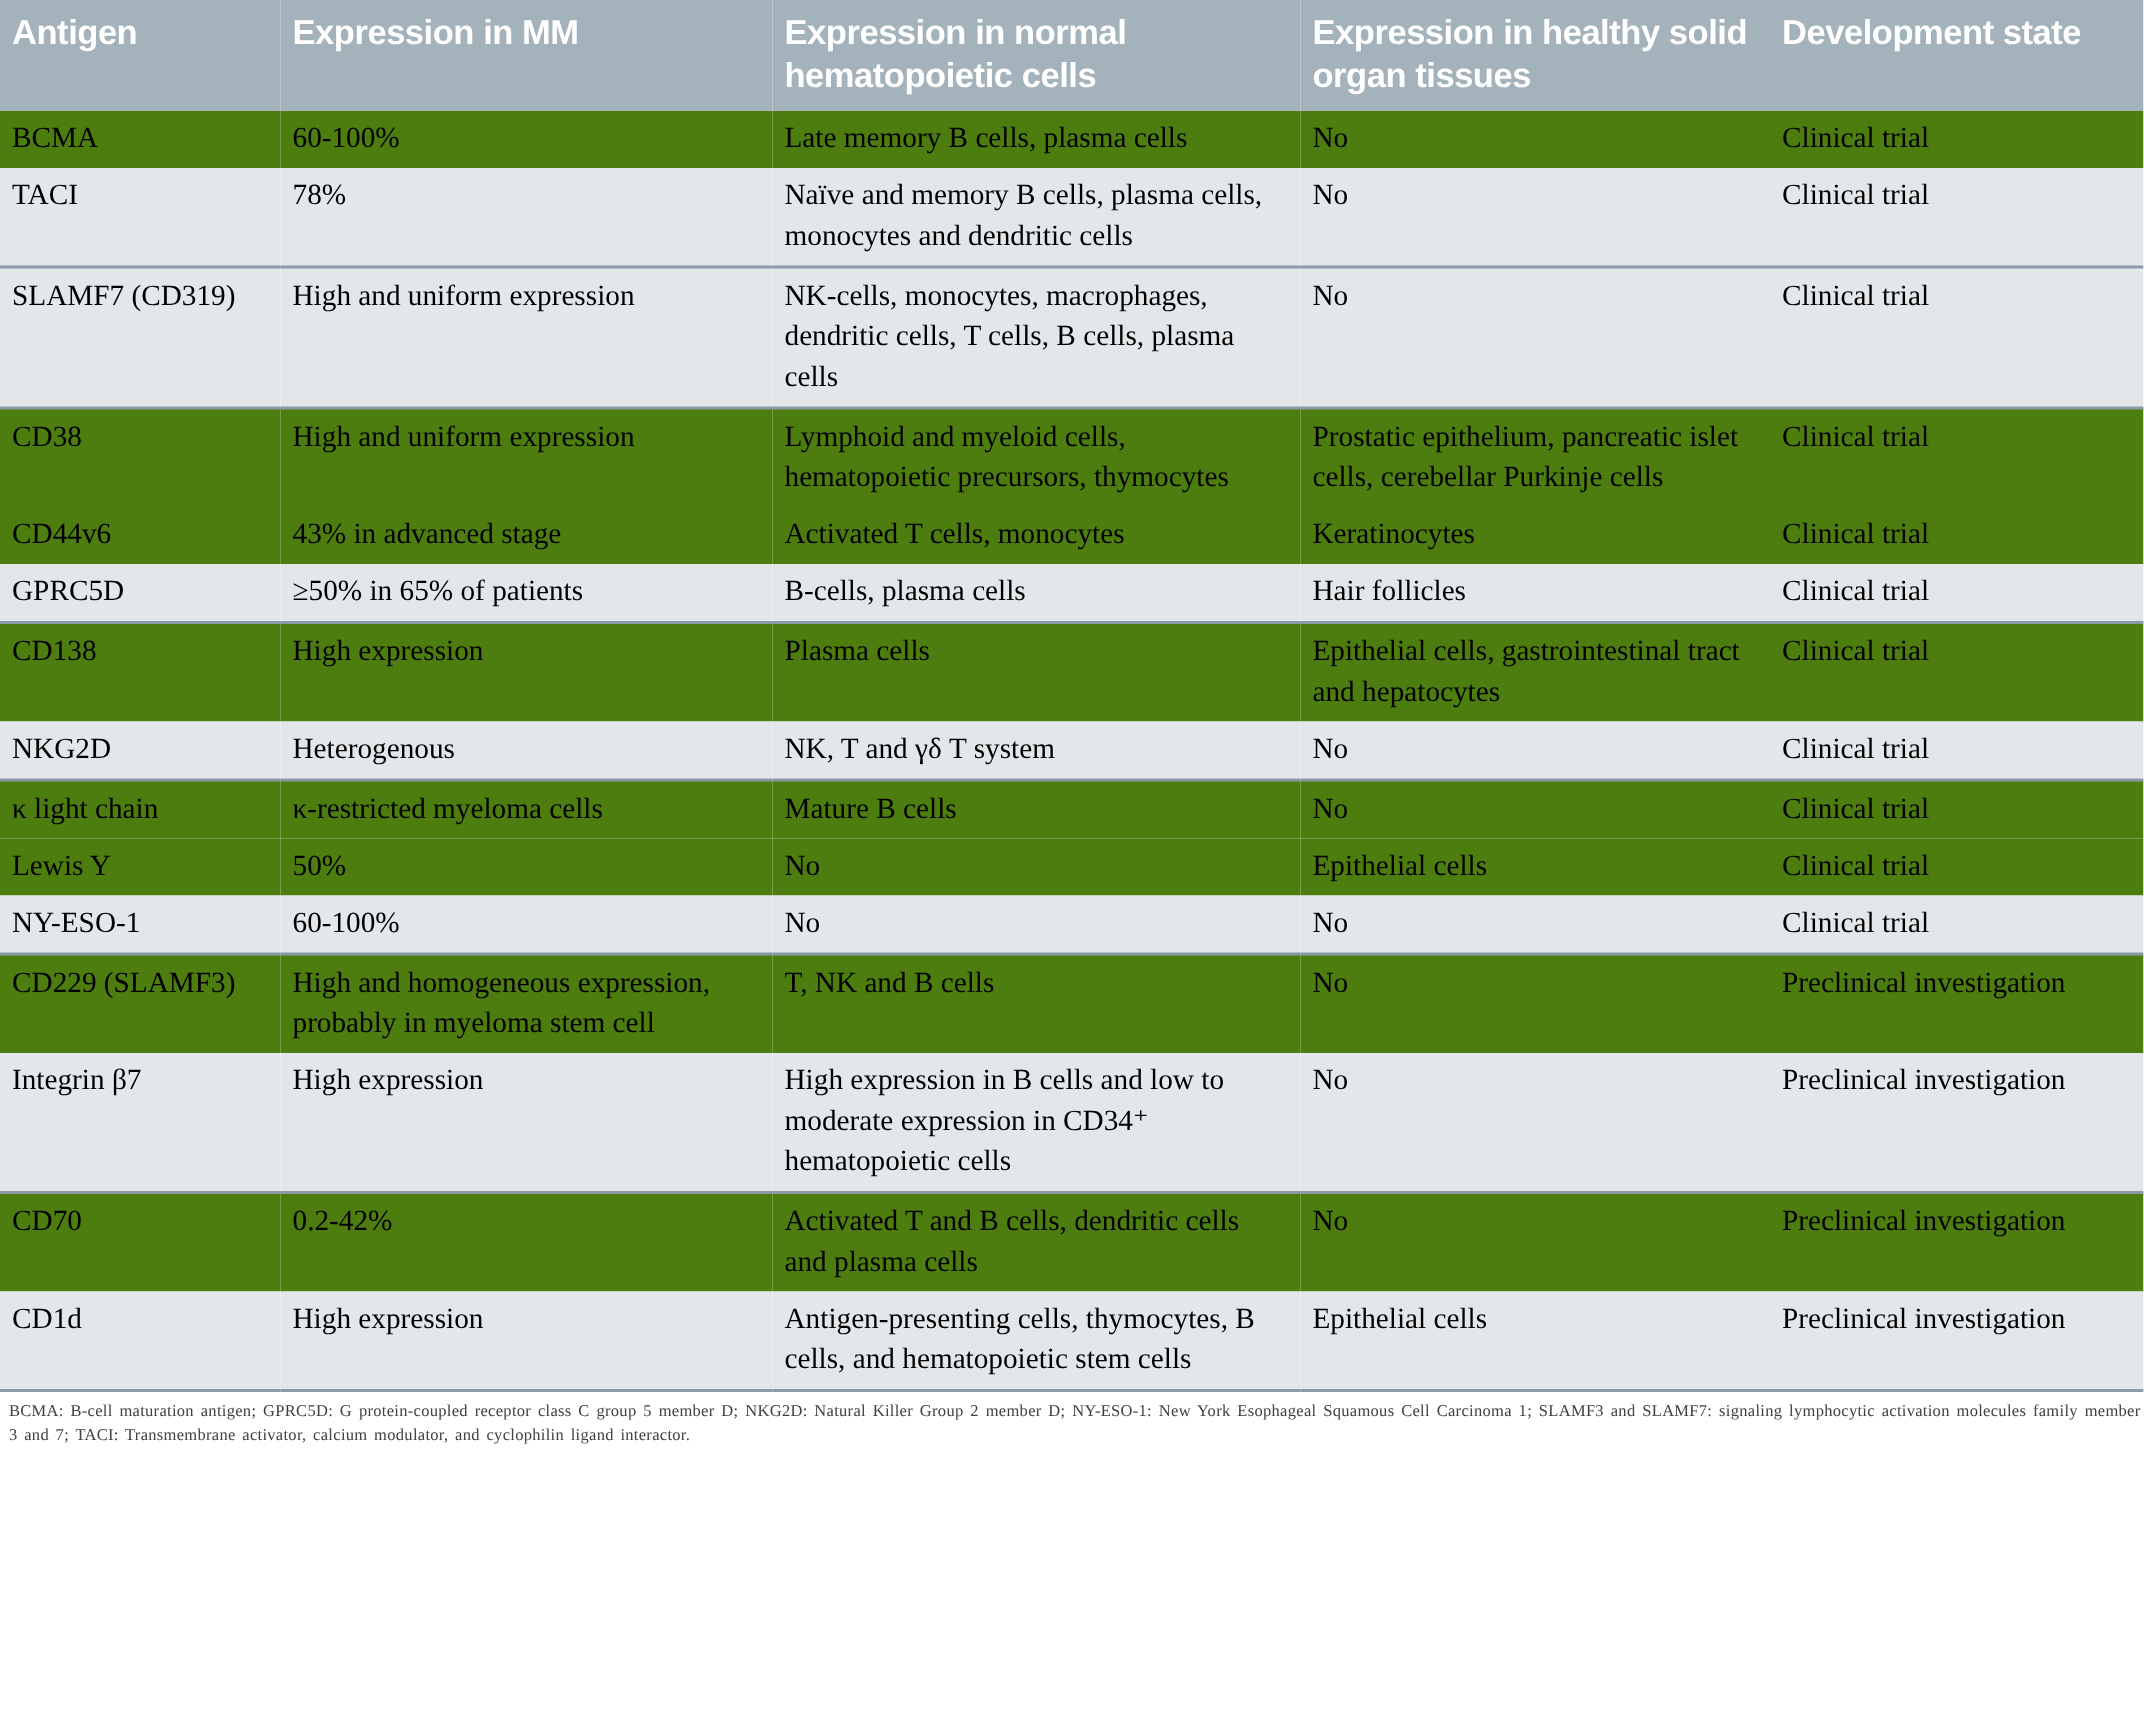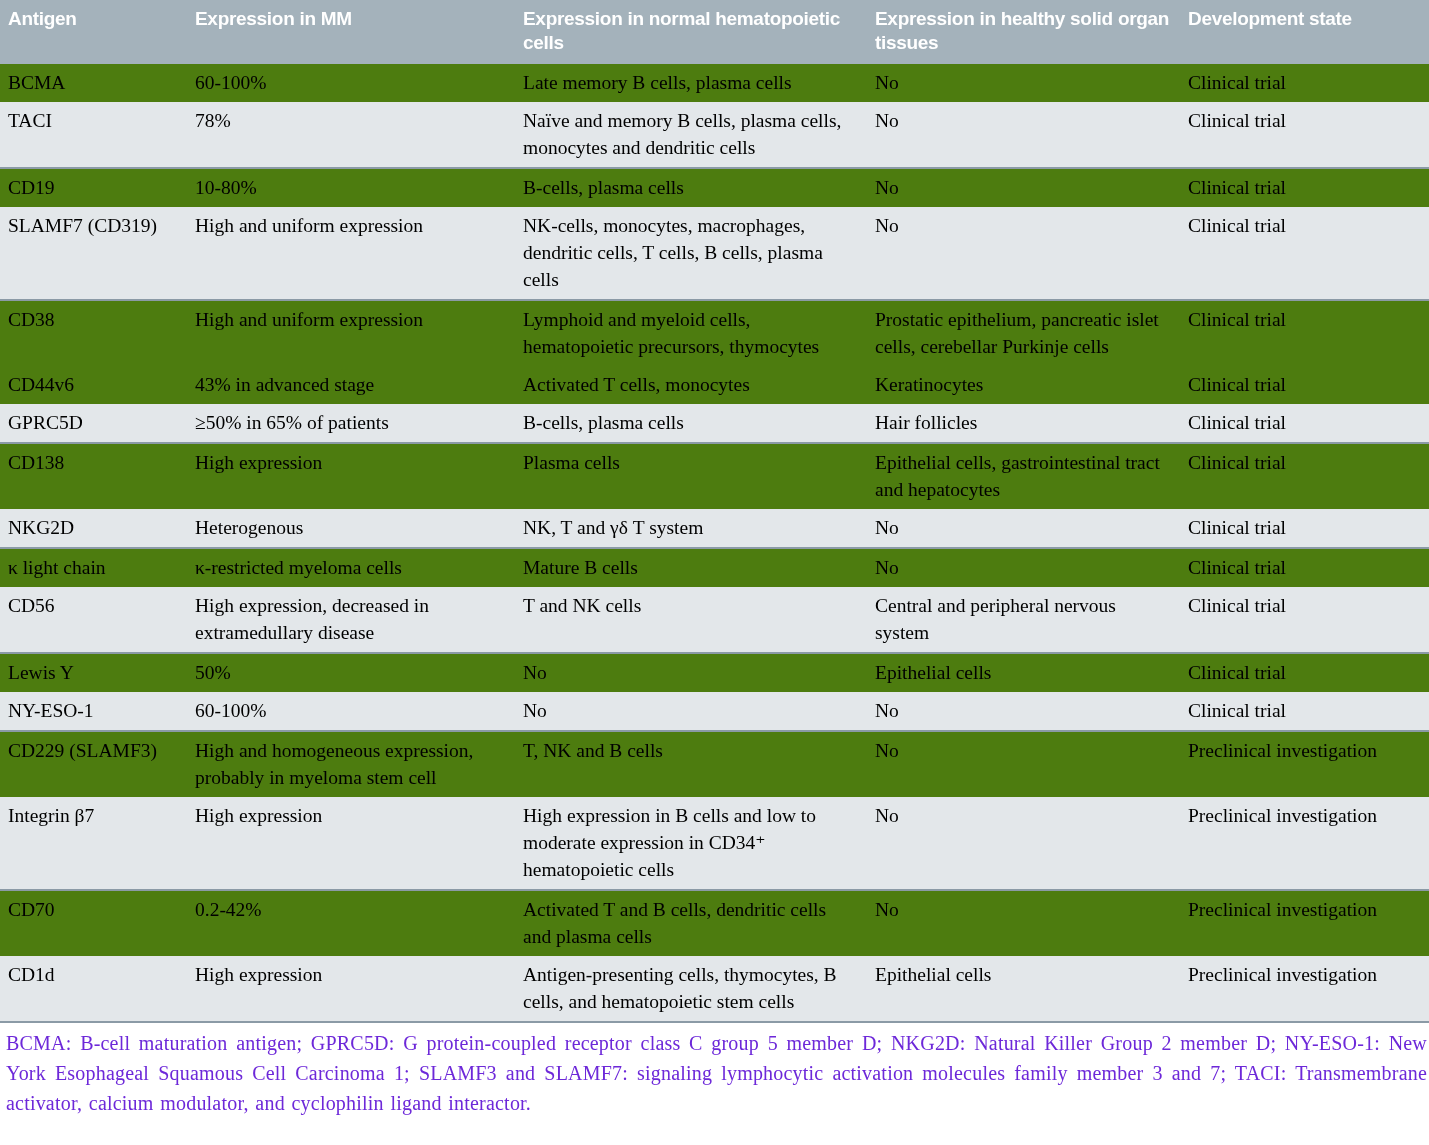--- a/index.html
+++ b/index.html
@@ -21,21 +21,21 @@
   table.antigen-table col.c2 { width: 328px; }
   table.antigen-table col.c3 { width: 352px; }
   table.antigen-table col.c4 { width: 313px; }
   table.antigen-table col.c5 { width: 249px; }
 
   thead th {
     background: #a4b2bb;
     color: #ffffff;
     font-family: "Liberation Sans", "DejaVu Sans", sans-serif;
     font-weight: bold;
-    font-size: 19px;
+    font-size: 23px;
     letter-spacing: -0.3px;
     text-align: left;
     vertical-align: top;
     padding: 7px 10px 9px 8px;
     line-height: 1.25;
   }
   tbody td {
     font-size: 19.5px;
     line-height: 27px;
     vertical-align: top;
@@ -43,25 +43,25 @@
     padding: 5px 14px 6px 8px;
     color: #000000;
   }
   tr.row-white { background: #4d7c0f; }
   tr.row-shaded {
     background: #e3e7ea;
     border-bottom: 2px solid #8b9aa6;
     margin-left: 12px;
   }
   .footnote {
-    font-size: 20px;
+    font-size: 11px;
     line-height: 1.5;
     text-align: justify;
     padding: 5px 2px 8px 6px;
-    color: #6d28d9;
+    color: #404040;
     letter-spacing: 0.2px;
     word-spacing: 1.5px;
   }
 </style>
 </head>
 <body>
 
 <div class="page">
   <table class="antigen-table">
     <colgroup>
@@ -85,27 +85,20 @@
           <td>BCMA</td>
           <td>60-100%</td>
           <td>Late memory B cells, plasma cells</td>
           <td>No</td>
           <td>Clinical trial</td>
         </tr>
         <tr class="row-shaded">
           <td>TACI</td>
           <td>78%</td>
           <td>Naïve and memory B cells, plasma cells, monocytes and dendritic cells</td>
-          <td>No</td>
-          <td>Clinical trial</td>
-        </tr>
-        <tr class="row-white">
-          <td>CD19</td>
-          <td>10-80%</td>
-          <td>B-cells, plasma cells</td>
           <td>No</td>
           <td>Clinical trial</td>
         </tr>
         <tr class="row-shaded">
           <td>SLAMF7 (CD319)</td>
           <td>High and uniform expression</td>
           <td>NK-cells, monocytes, macrophages, dendritic cells, T cells, B cells, plasma cells</td>
           <td>No</td>
           <td>Clinical trial</td>
         </tr>
@@ -144,27 +137,20 @@
           <td>No</td>
           <td>Clinical trial</td>
         </tr>
         <tr class="row-white">
           <td>κ light chain</td>
           <td>κ-restricted myeloma cells</td>
           <td>Mature B cells</td>
           <td>No</td>
           <td>Clinical trial</td>
         </tr>
-        <tr class="row-shaded">
-          <td>CD56</td>
-          <td>High expression, decreased in extramedullary disease</td>
-          <td>T and NK cells</td>
-          <td>Central and peripheral nervous system</td>
-          <td>Clinical trial</td>
-        </tr>
         <tr class="row-white">
           <td>Lewis Y</td>
           <td>50%</td>
           <td>No</td>
           <td>Epithelial cells</td>
           <td>Clinical trial</td>
         </tr>
         <tr class="row-shaded">
           <td>NY-ESO-1</td>
           <td>60-100%</td>

